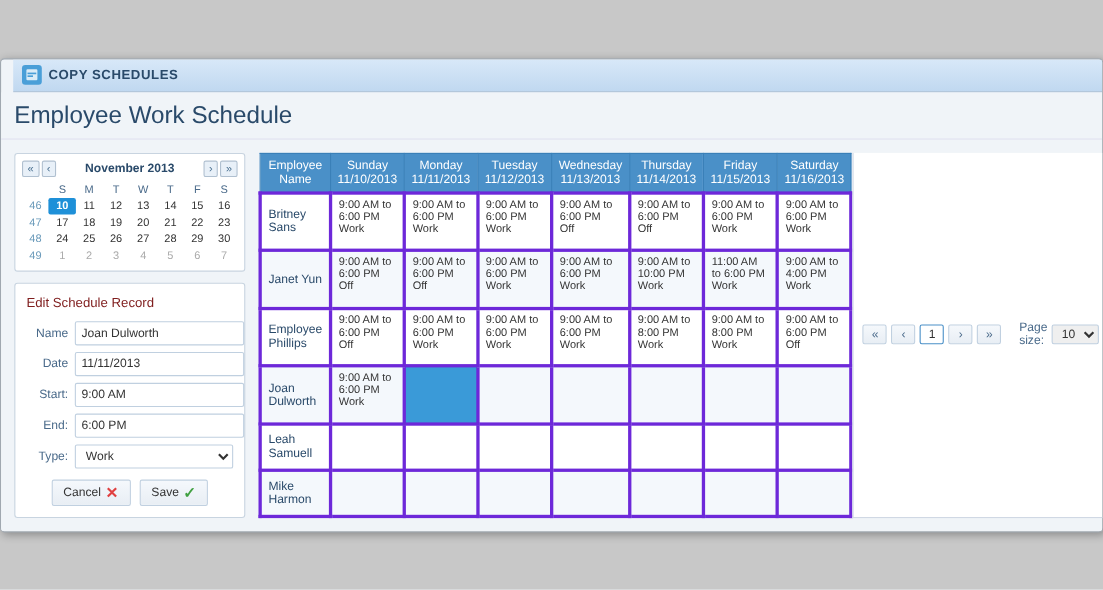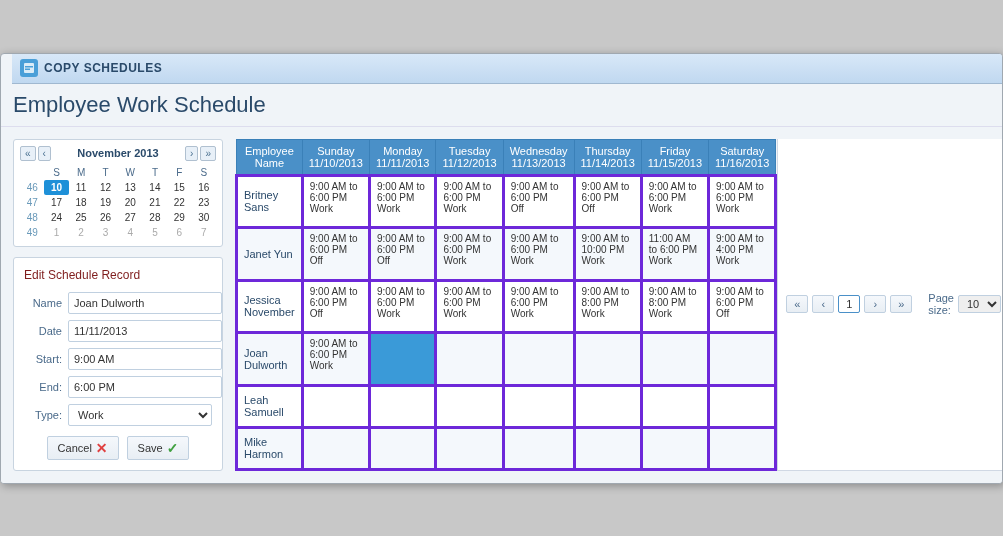--- a/index.html
+++ b/index.html
@@ -463,21 +463,21 @@
               <td class="emp-name">Janet Yun</td>
               <td><span>9:00 AM to 6:00 PM</span><br><span>Off</span></td>
               <td><span>9:00 AM to 6:00 PM</span><br><span>Off</span></td>
               <td><span>9:00 AM to 6:00 PM</span><br><span>Work</span></td>
               <td><span>9:00 AM to 6:00 PM</span><br><span>Work</span></td>
               <td><span>9:00 AM to 10:00 PM</span><br><span>Work</span></td>
               <td><span>11:00 AM to 6:00 PM</span><br><span>Work</span></td>
               <td><span>9:00 AM to 4:00 PM</span><br><span>Work</span></td>
             </tr>
             <tr>
-              <td class="emp-name">Jessica November</td>
+              <td class="emp-name">Employee Phillips</td>
               <td><span>9:00 AM to 6:00 PM</span><br><span>Off</span></td>
               <td><span>9:00 AM to 6:00 PM</span><br><span>Work</span></td>
               <td><span>9:00 AM to 6:00 PM</span><br><span>Work</span></td>
               <td><span>9:00 AM to 6:00 PM</span><br><span>Work</span></td>
               <td><span>9:00 AM to 8:00 PM</span><br><span>Work</span></td>
               <td><span>9:00 AM to 8:00 PM</span><br><span>Work</span></td>
               <td><span>9:00 AM to 6:00 PM</span><br><span>Off</span></td>
             </tr>
             <tr>
               <td class="emp-name">Joan Dulworth</td>

